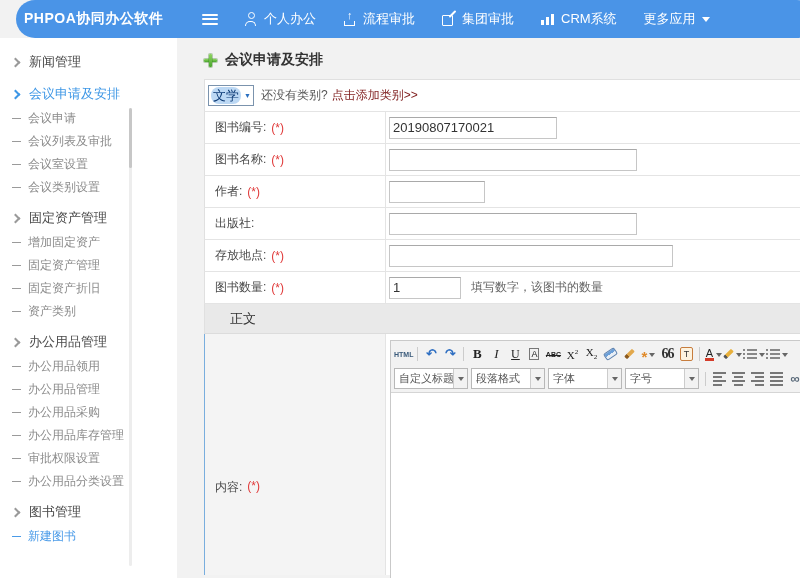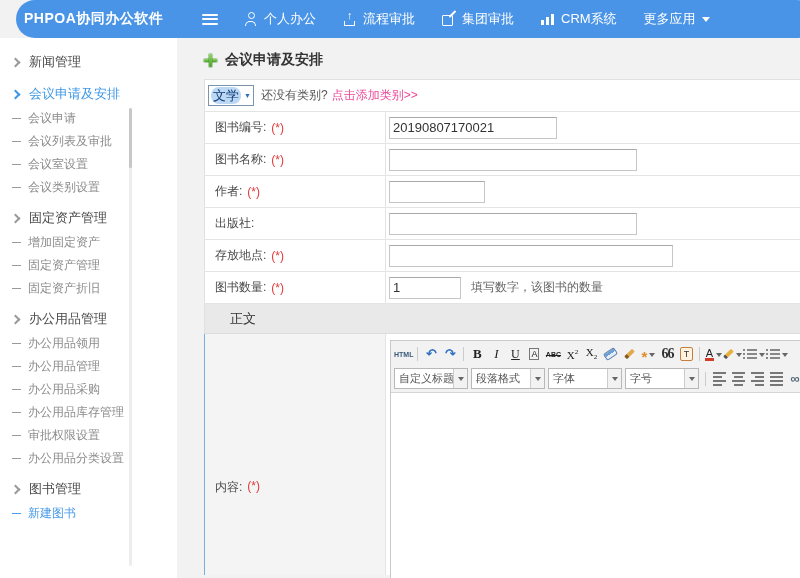--- a/index.html
+++ b/index.html
@@ -55,21 +55,21 @@
   .fl{width:170px;flex:none;align-self:stretch;display:flex;align-items:center;padding-left:10px;border-right:1px solid #e4e4e4;font-size:12px;color:#4a4a4a;}
   .req{color:#e03a3a;margin-left:5px;}
   .fv{flex:1;display:flex;align-items:center;padding-left:3px;overflow:hidden;}
   input.txt{height:20px;border:1px solid #c6c6c6;border-top-color:#a9a9a9;font-size:13px;color:#333;padding:0 3px;font-family:inherit;background:#fff;}
   .hint{color:#666;font-size:12px;margin-left:10px;white-space:nowrap;}
 
   .select-box{display:inline-flex;align-items:center;height:19px;border:1px solid #7b93ad;background:#fff;padding:0 2px;cursor:pointer;}
   .sel-text{background:#bcd8f4;color:#0c3a75;font-size:13px;padding:0 2px;line-height:17px;border-radius:8px;}
   .sel-caret{color:#2a6fc0;font-size:7px;margin-left:3px;}
   .cat-hint{color:#555;margin-left:7px;white-space:nowrap;}
-  .cat-link{color:#ec4899;margin-left:4px;cursor:pointer;white-space:nowrap;}
+  .cat-link{color:#7f1d1d;margin-left:4px;cursor:pointer;white-space:nowrap;}
 
   .section-row{height:29px;background:#e9e9e9;border-bottom:1px solid #dcdcdc;border-left:1px solid #e0e0e0;display:flex;align-items:center;padding-left:25px;font-size:13px;color:#333;}
   .content-row{height:241px;align-items:flex-start;border-left:1px solid #79aede;border-bottom:none;}
   .content-row .fl{background:#f4f4f4;align-items:flex-start;padding-top:145px;}
 
   
   .editor{margin:6px 0 0 1px;border:1px solid #c9c9c9;background:#f2f2f2;width:calc(100% + 12px);height:400px;}
   .tb{display:flex;align-items:center;padding:2px 3px;gap:1px;overflow:hidden;}
   .tb1{height:22px;}
   .tb2{height:23px;padding-top:0;}
@@ -197,20 +197,24 @@
             <span>增加固定资产</span>
           </div>
           <div class="sub">
             <span class="dash"></span>
             <span>固定资产管理</span>
           </div>
           <div class="sub">
             <span class="dash"></span>
             <span>固定资产折旧</span>
           </div>
+          <div class="sub">
+            <span class="dash"></span>
+            <span>资产类别</span>
+          </div>
         </div>
         <div class="group">
           <div class="gtitle">
             <span class="chev"></span>
             <span>办公用品管理</span>
           </div>
           <div class="sub">
             <span class="dash"></span>
             <span>办公用品领用</span>
           </div>

